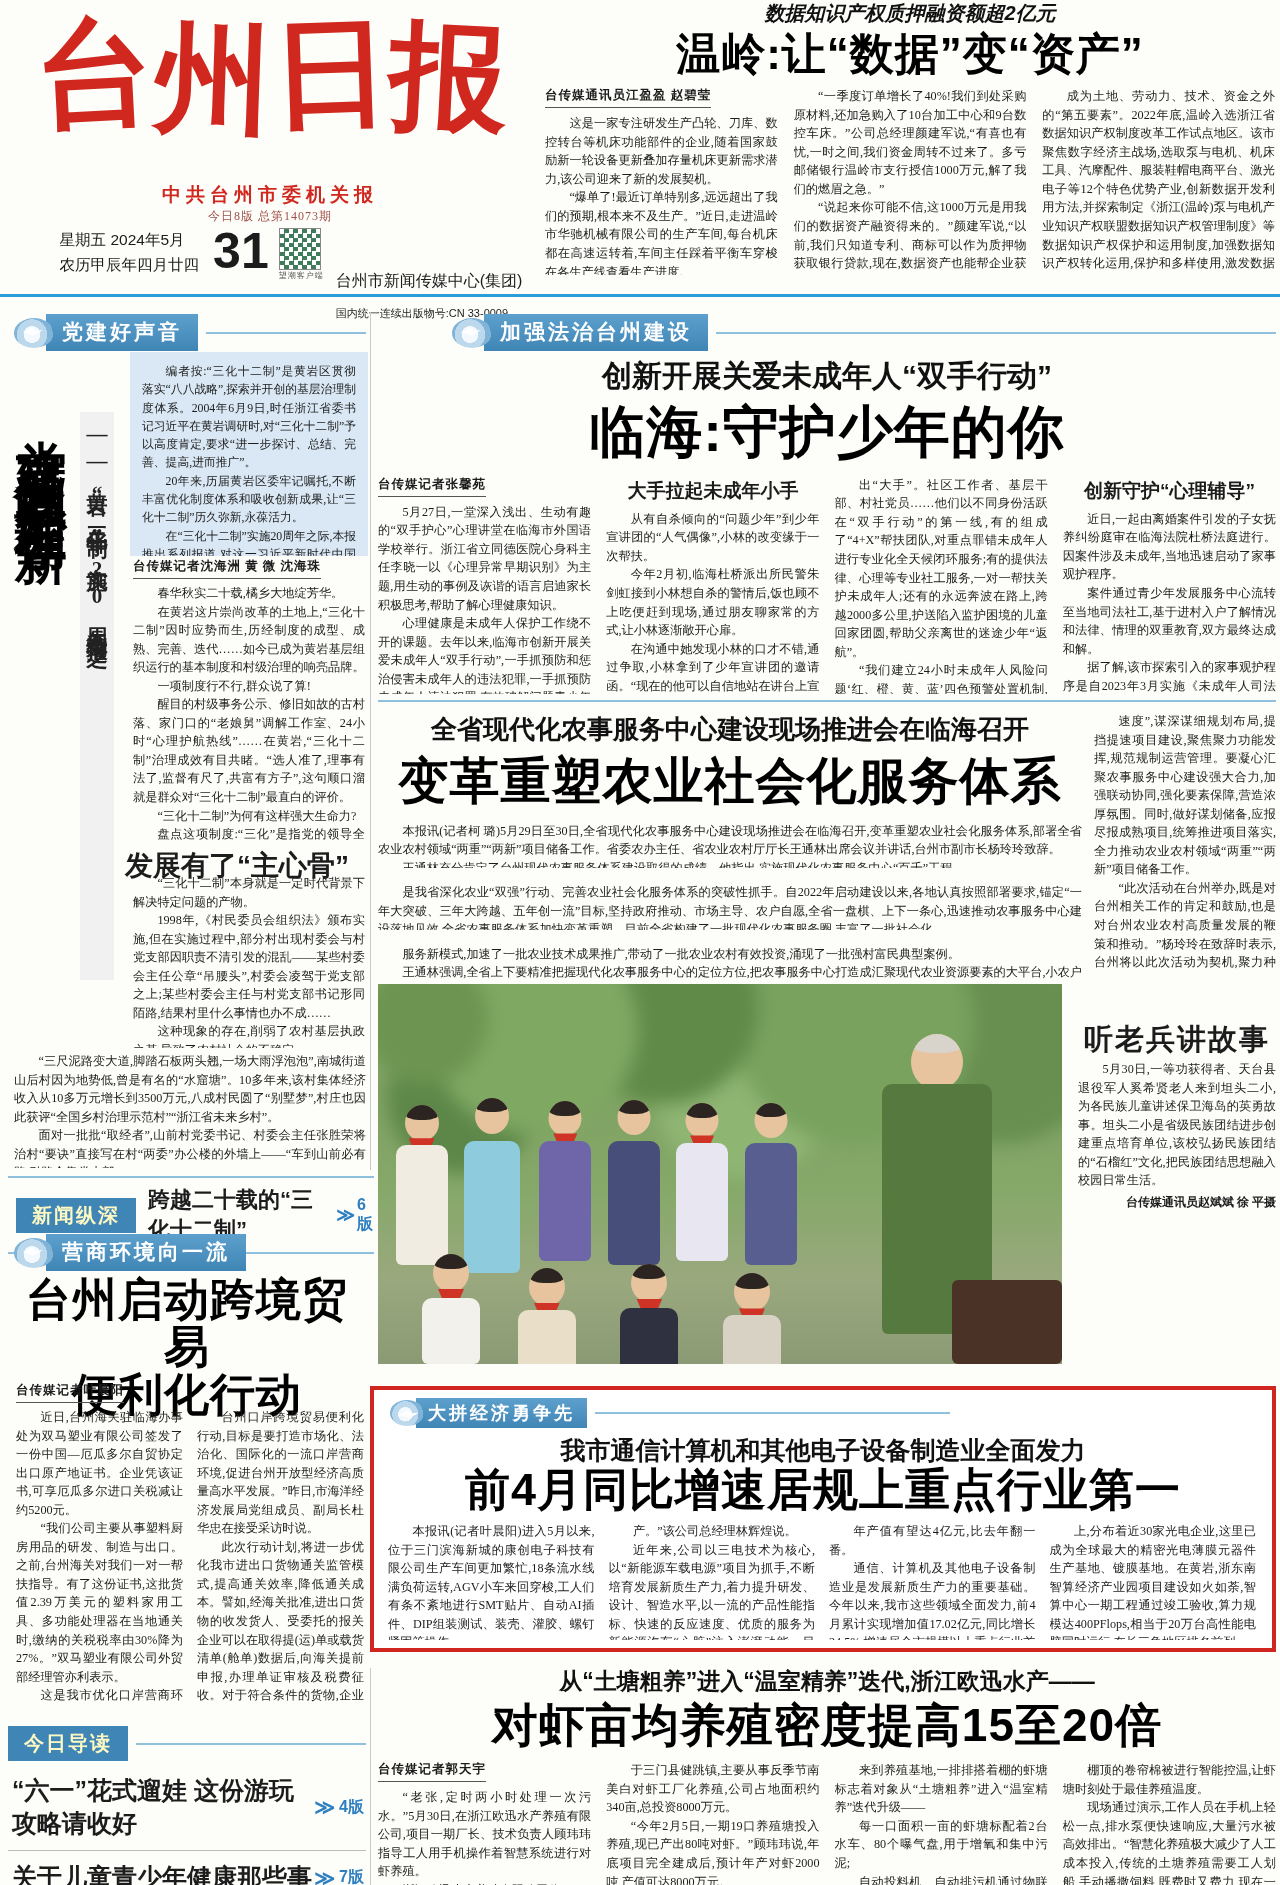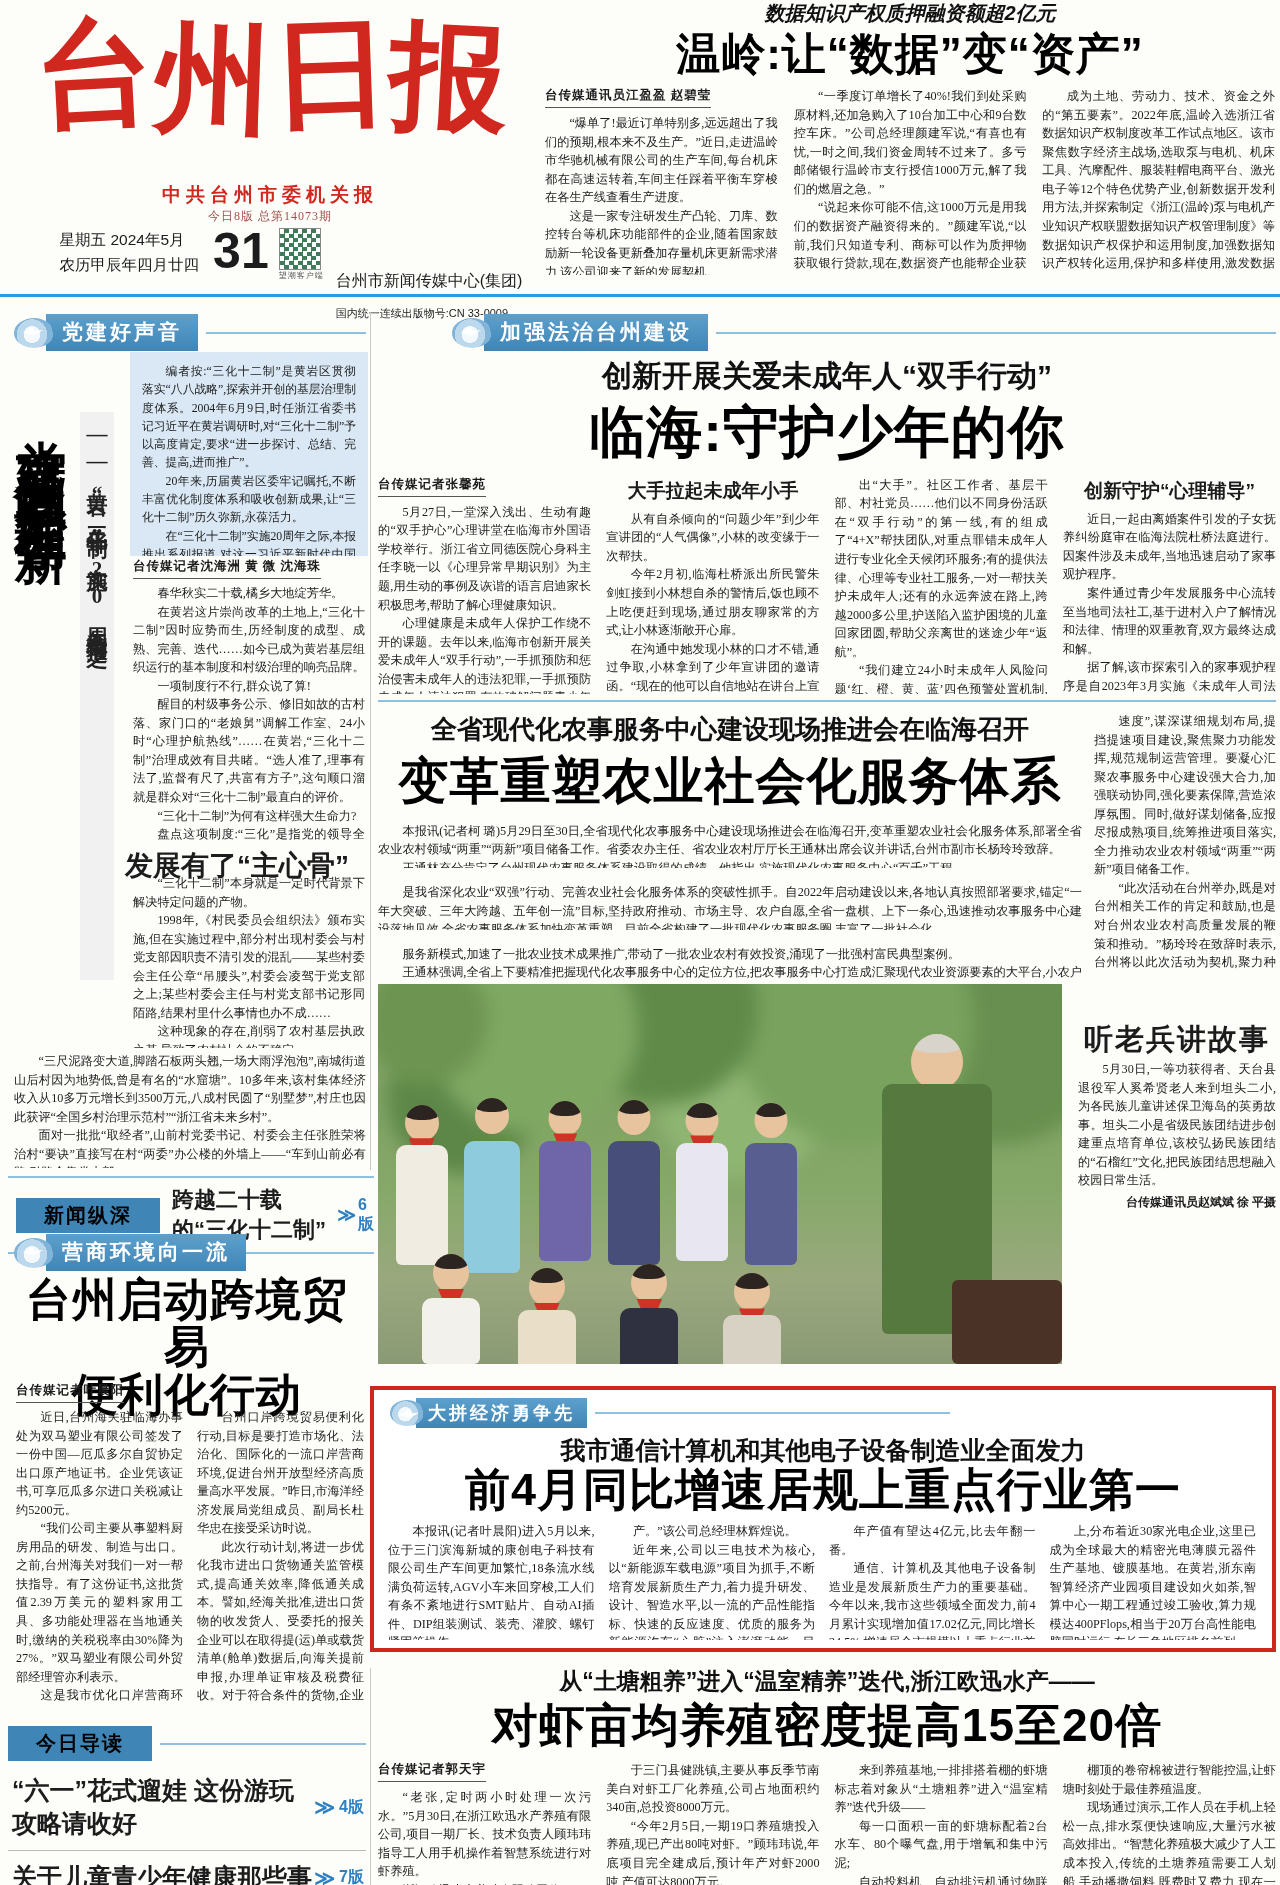--- a/index.html
+++ b/index.html
@@ -31,22 +31,22 @@
   .thinrule{background:#8fc0de;}
   .vhair{background:#c9c9c9;width:1px;}
   .sec-badge{display:flex;align-items:center;}
   .dove{width:40px;height:30px;border-radius:50%;flex:none;margin-right:-8px;z-index:2;
     background:radial-gradient(circle at 45% 55%,#f3f9fd 0 30%,#bcd8ec 31% 55%,#7fb3d8 56% 75%,transparent 76%);position:relative;}
   .dove::after{content:"";position:absolute;left:9px;top:10px;width:20px;height:8px;background:#fff;
     clip-path:polygon(0 60%,45% 0,60% 45%,100% 30%,55% 100%);}
   .badge-box{background:linear-gradient(#5da0cd,#3f85b5);color:#fff;font-family:"Liberation Sans",sans-serif;
     font-weight:bold;font-size:21px;letter-spacing:3px;padding:4px 16px 5px;white-space:nowrap;}
   .badge-line{flex:1;height:2px;background:#8fc0de;margin-left:8px;}
-  .small-badge{background:#3f85b5;color:#000000;font-family:Liberation Serif, serif;font-weight:bold;
-    font-size:20px;letter-spacing:2px;padding:4px 28px;white-space:nowrap;}
+  .small-badge{background:#3f85b5;color:#fef9c3;font-family:Liberation Serif, serif;font-weight:bold;
+    font-size:20px;letter-spacing:2px;padding:4px 16px;white-space:nowrap;}
   
   .overline{font-family:"Liberation Sans",sans-serif;font-weight:bold;text-align:center;color:#111;}
   .headline{font-family:"Liberation Sans",sans-serif;font-weight:900;text-align:center;color:#000;
     letter-spacing:1px;line-height:1.05;}
   .byline{font-size:12.5px;font-weight:600;border-bottom:1.5px solid #555;padding-bottom:3px;
     margin-bottom:6px;width:fit-content;letter-spacing:1px;}
   .cols{display:flex;}
   .cols>div{flex:1;overflow:hidden;}
   .cols p,.plist p{margin:0;text-indent:2em;text-align:justify;line-height:1.52;}
   .bodytxt{font-size:12.2px;}
@@ -118,22 +118,22 @@
     </div>
   </div>
 
   <div class="abs" style="left:545px;top:0;width:730px;height:292px;overflow:hidden;">
     <div class="overline" style="font-size:20px;font-style:italic;">数据知识产权质押融资额超2亿元</div>
     <div class="headline" style="font-size:44px;margin-top:4px;">温岭:让“数据”变“资产”</div>
     <div class="cols bodytxt" style="margin-top:10px;gap:16px;height:188px;">
       <div>
         <div class="byline">台传媒通讯员江盈盈 赵碧莹</div>
         <div class="plist">
+            <p>这是一家专注研发生产凸轮、刀库、数控转台等机床功能部件的企业,随着国家鼓励新一轮设备更新叠加存量机床更新需求潜力,该公司迎来了新的发展契机。</p>
             <p>“爆单了!最近订单特别多,远远超出了我们的预期,根本来不及生产。”近日,走进温岭市华驰机械有限公司的生产车间,每台机床都在高速运转着,车间主任踩着平衡车穿梭在各生产线查看生产进度。</p>
-            <p>这是一家专注研发生产凸轮、刀库、数控转台等机床功能部件的企业,随着国家鼓励新一轮设备更新叠加存量机床更新需求潜力,该公司迎来了新的发展契机。</p>
           </div>
       </div>
       <div class="plist">
           <p>“一季度订单增长了40%!我们到处采购原材料,还加急购入了10台加工中心和9台数控车床。”公司总经理颜建军说,“有喜也有忧,一时之间,我们资金周转不过来了。多亏邮储银行温岭市支行授信1000万元,解了我们的燃眉之急。”</p>
           <p>“说起来你可能不信,这1000万元是用我们的数据资产融资得来的。”颜建军说,“以前,我们只知道专利、商标可以作为质押物获取银行贷款,现在,数据资产也能帮企业获得贷款了!”</p>
         </div>
       <div class="plist">
           <p>成为土地、劳动力、技术、资金之外的“第五要素”。2022年底,温岭入选浙江省数据知识产权制度改革工作试点地区。该市聚焦数字经济主战场,选取泵与电机、机床工具、汽摩配件、服装鞋帽电商平台、激光电子等12个特色优势产业,创新数据开发利用方法,并探索制定《浙江(温岭)泵与电机产业知识产权联盟数据知识产权管理制度》等数据知识产权保护和运用制度,加强数据知识产权转化运用,保护和多样使用,激发数据要素价值潜力。(下转第二版)</p>
         </div>
     </div>

